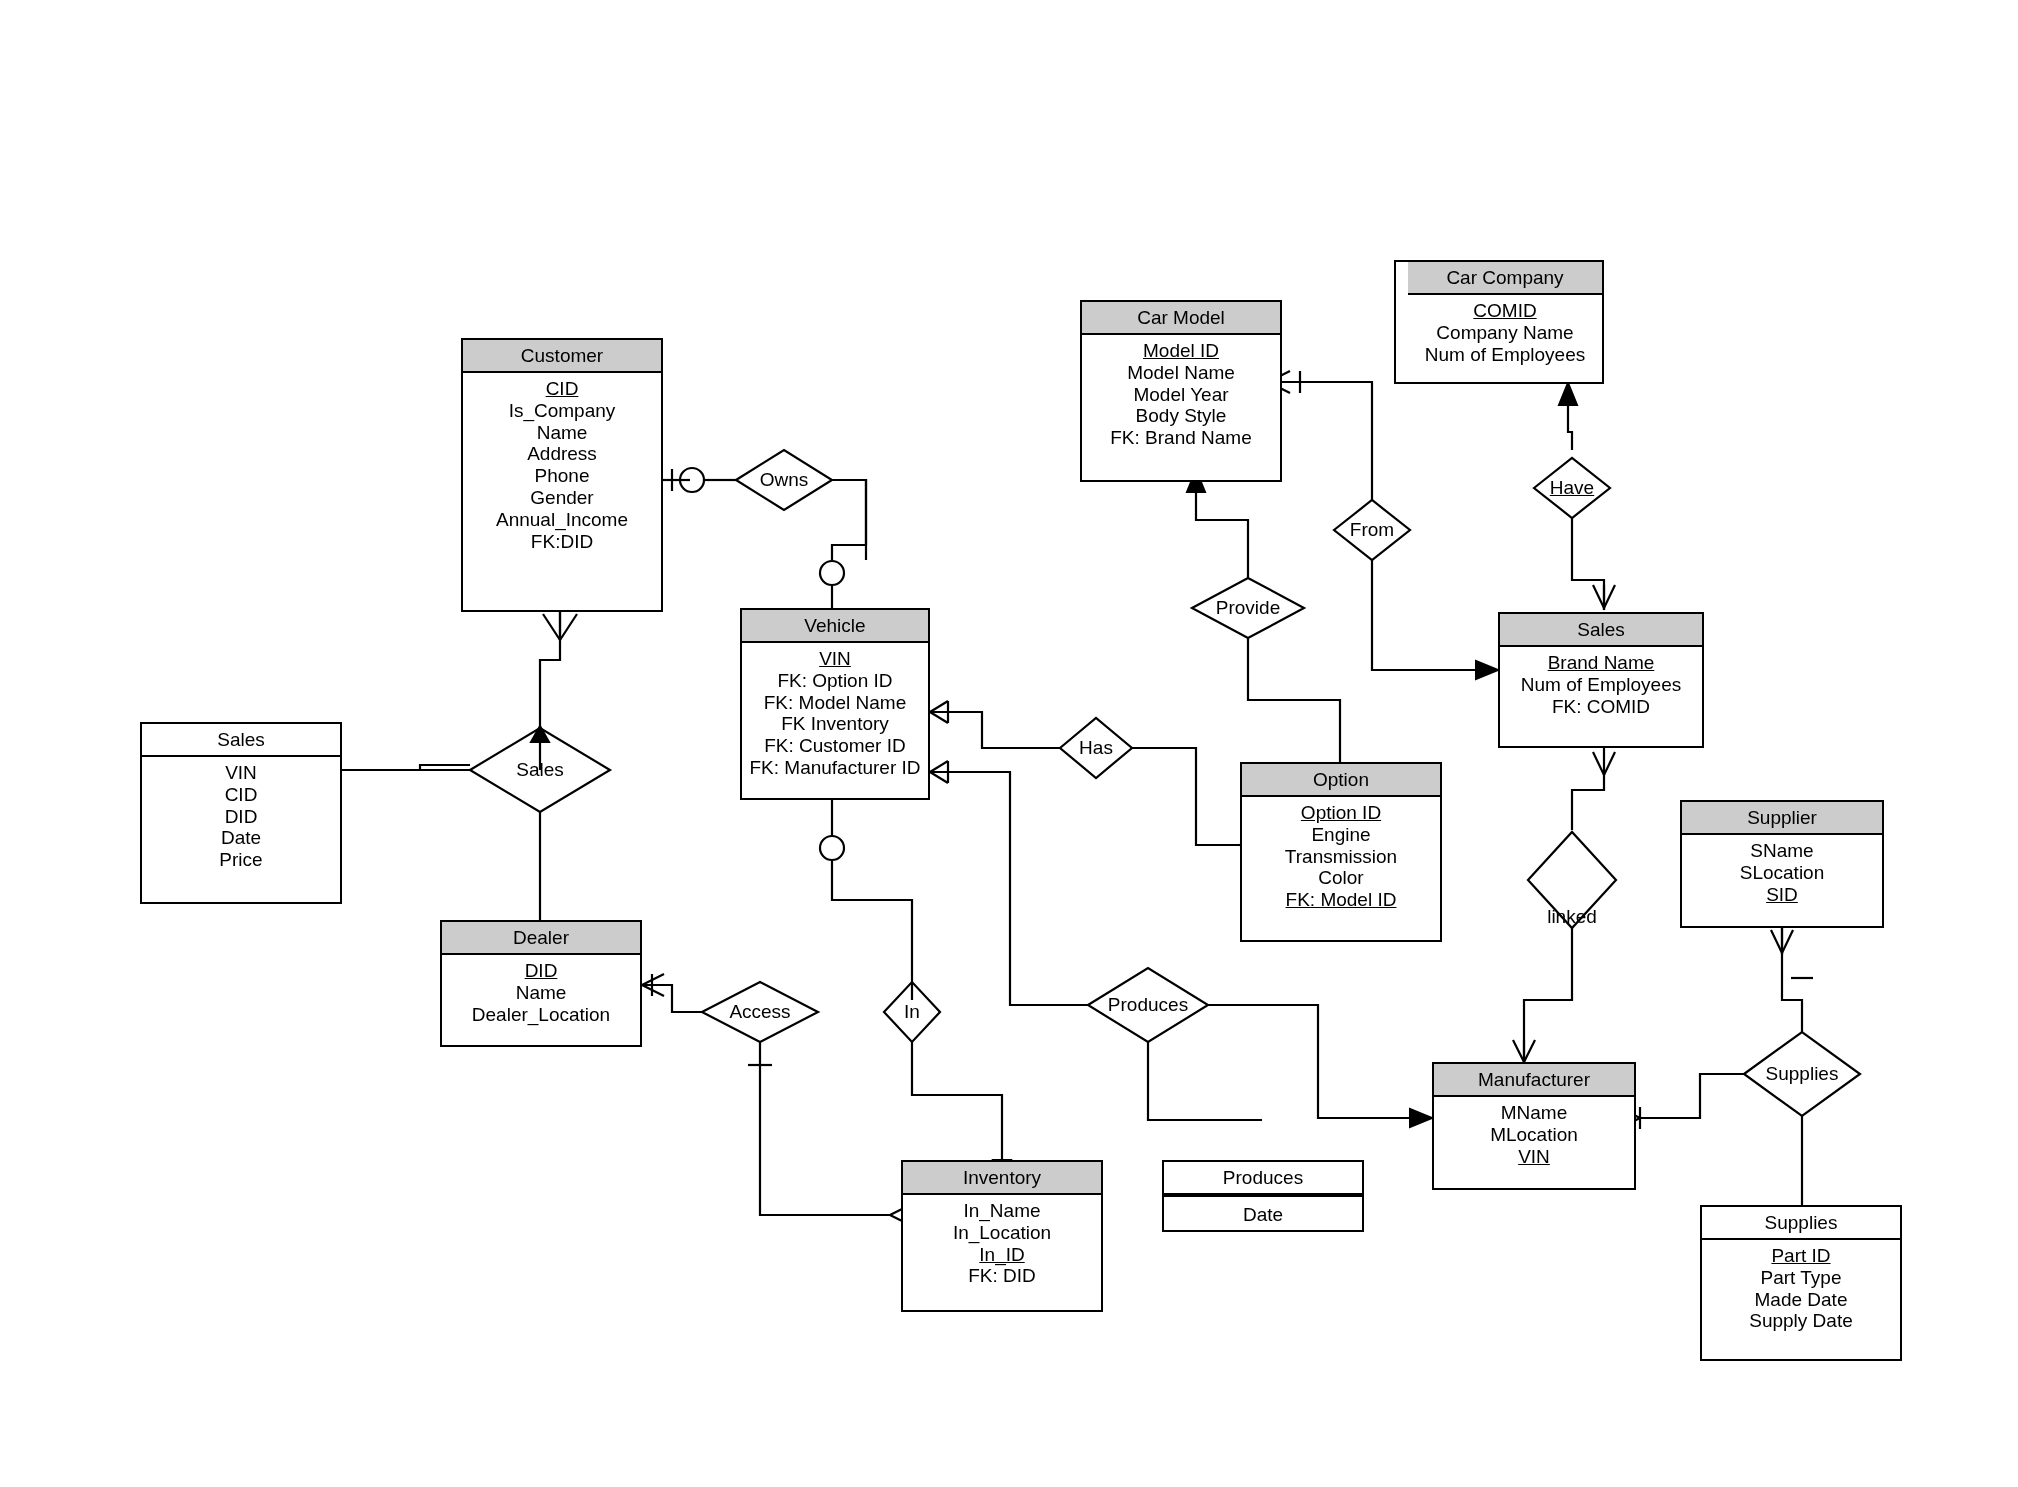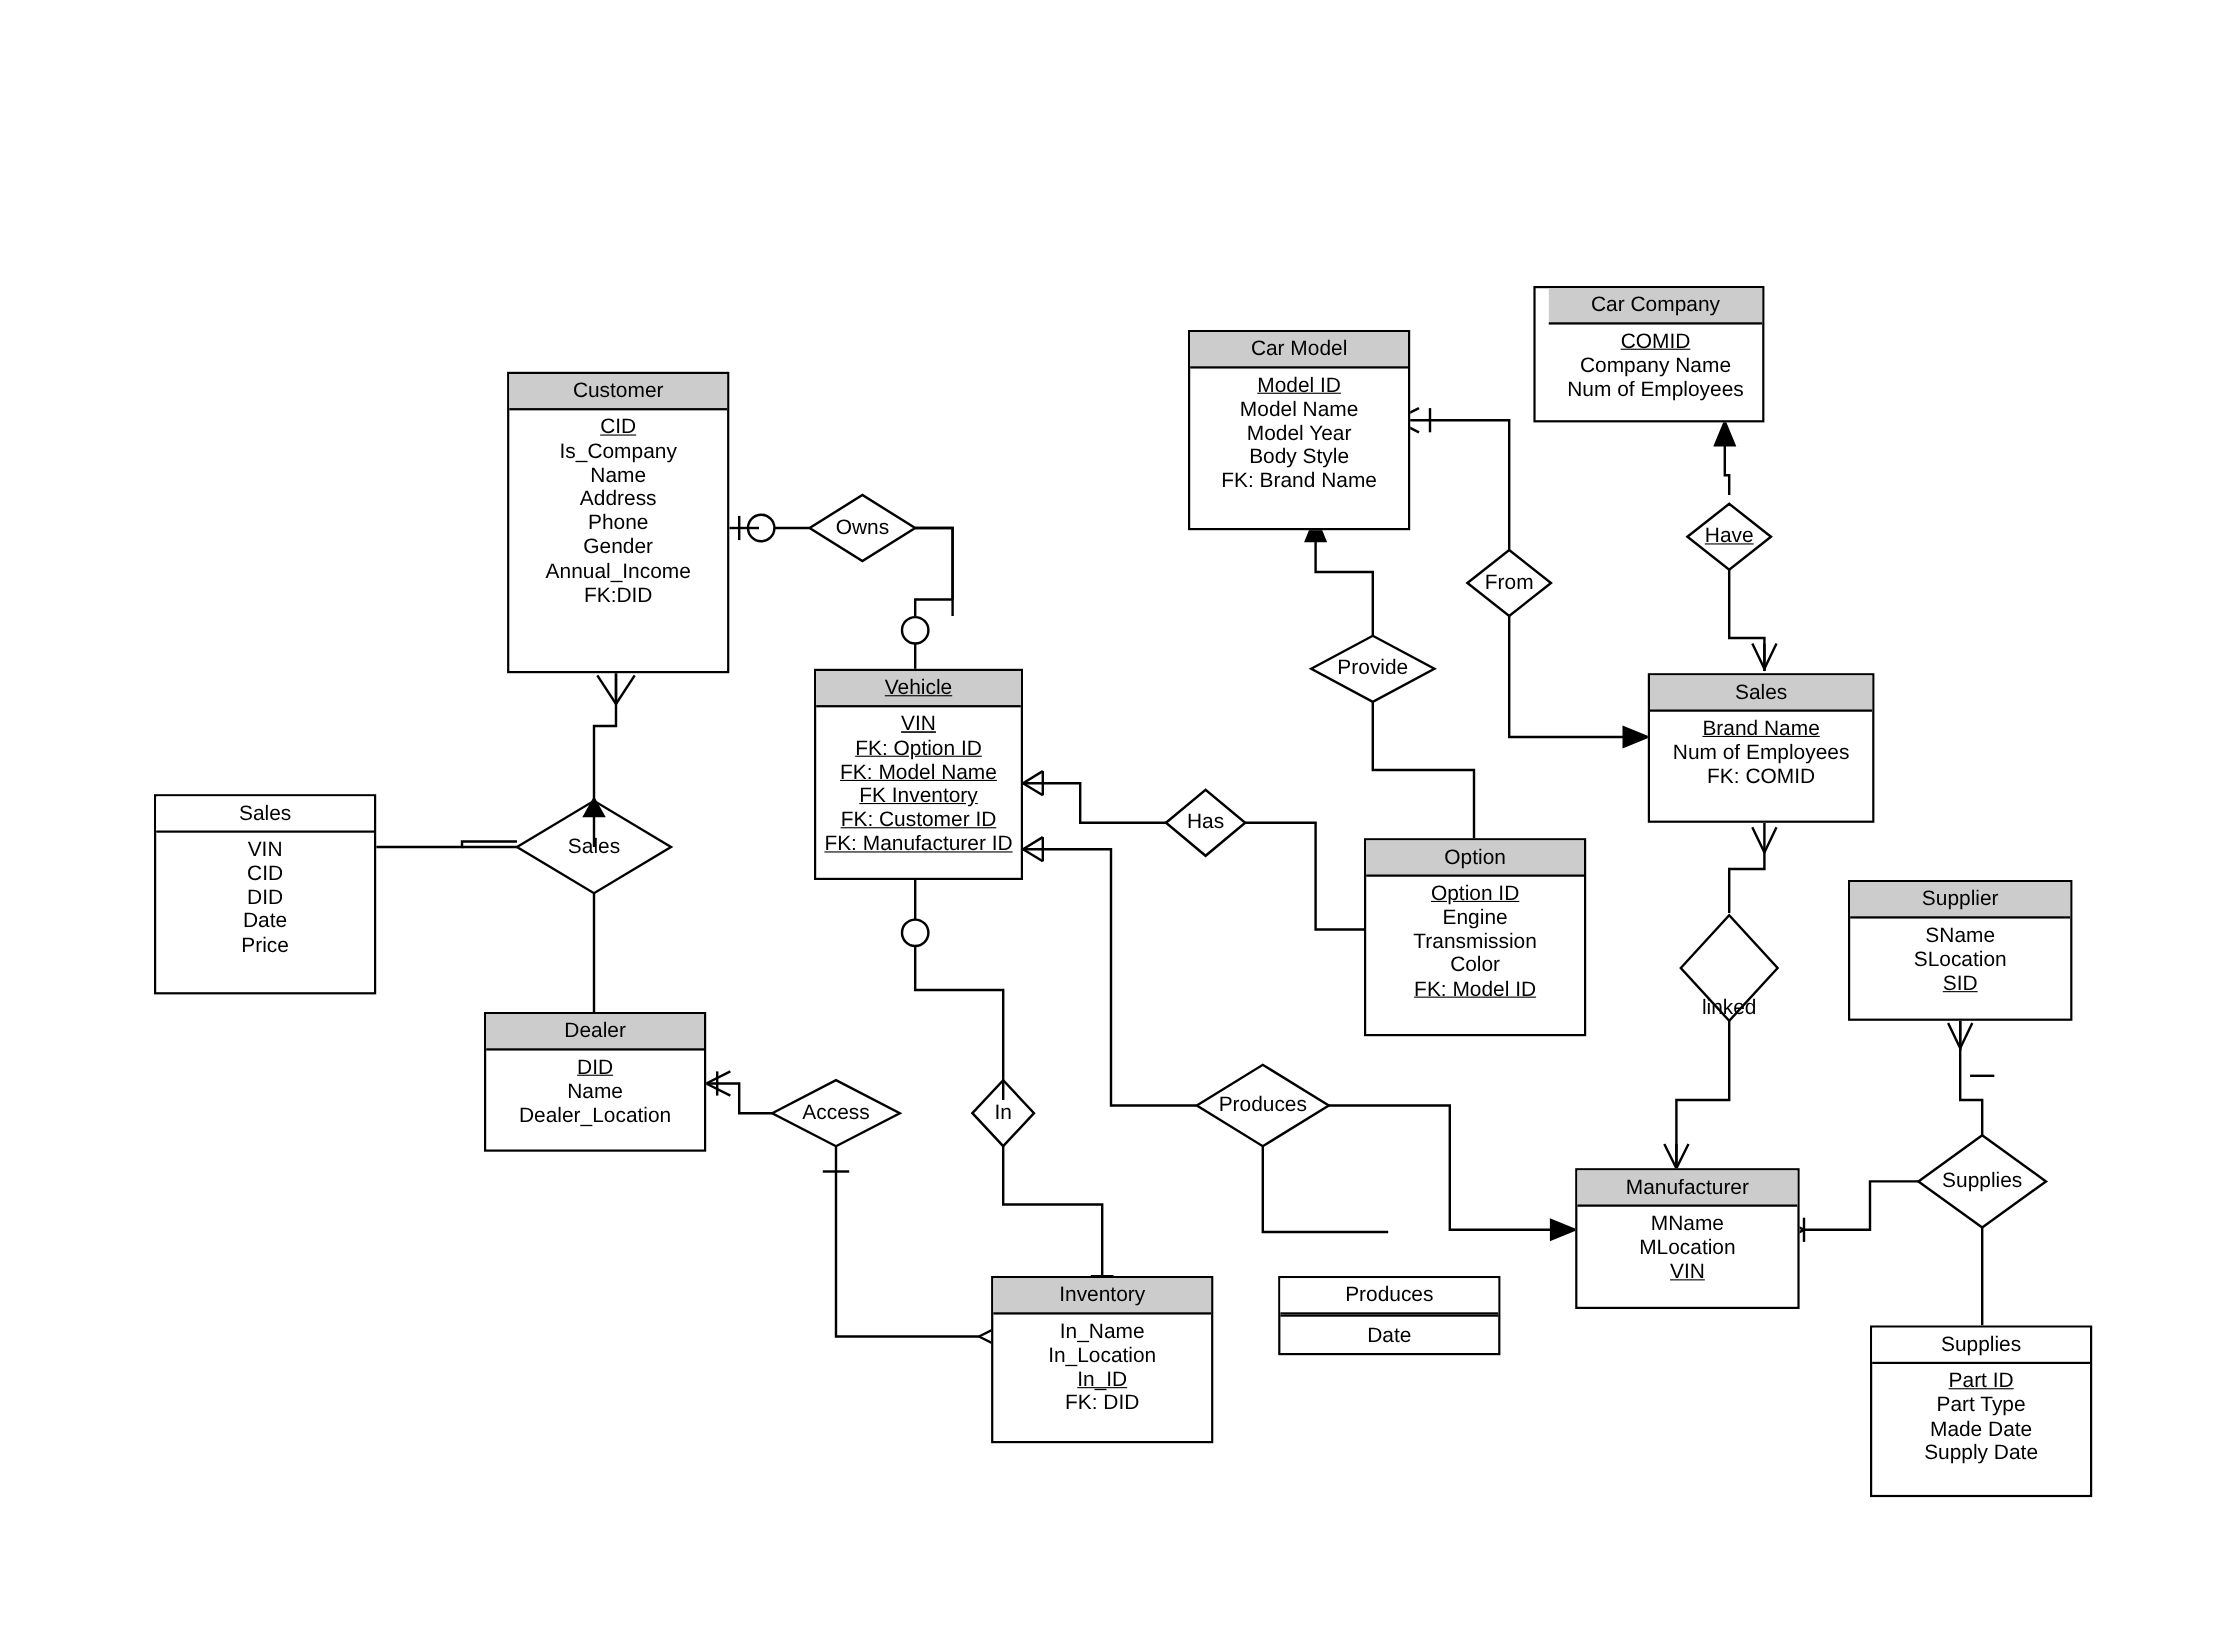--- a/index.html
+++ b/index.html
@@ -230,21 +230,21 @@
       <div class="attr">Is_Company</div>
       <div class="attr">Name</div>
       <div class="attr">Address</div>
       <div class="attr">Phone</div>
       <div class="attr">Gender</div>
       <div class="attr">Annual_Income</div>
       <div class="attr">FK:DID</div>
     </div>
   </div>
 
-  <div class="ent-box" style="left:740px; top:608px; width:190px; height:192px;text-decoration:underline;">
+  <div class="ent-box" style="left:740px; top:608px; width:190px; height:192px;">
     <div class="ent-header">Vehicle</div>
     <div class="ent-body">
       <div class="attr pk">VIN</div>
       <div class="attr">FK: Option ID</div>
       <div class="attr">FK: Model Name</div>
       <div class="attr">FK Inventory</div>
       <div class="attr">FK: Customer ID</div>
       <div class="attr">FK: Manufacturer ID</div>
     </div>
   </div>

